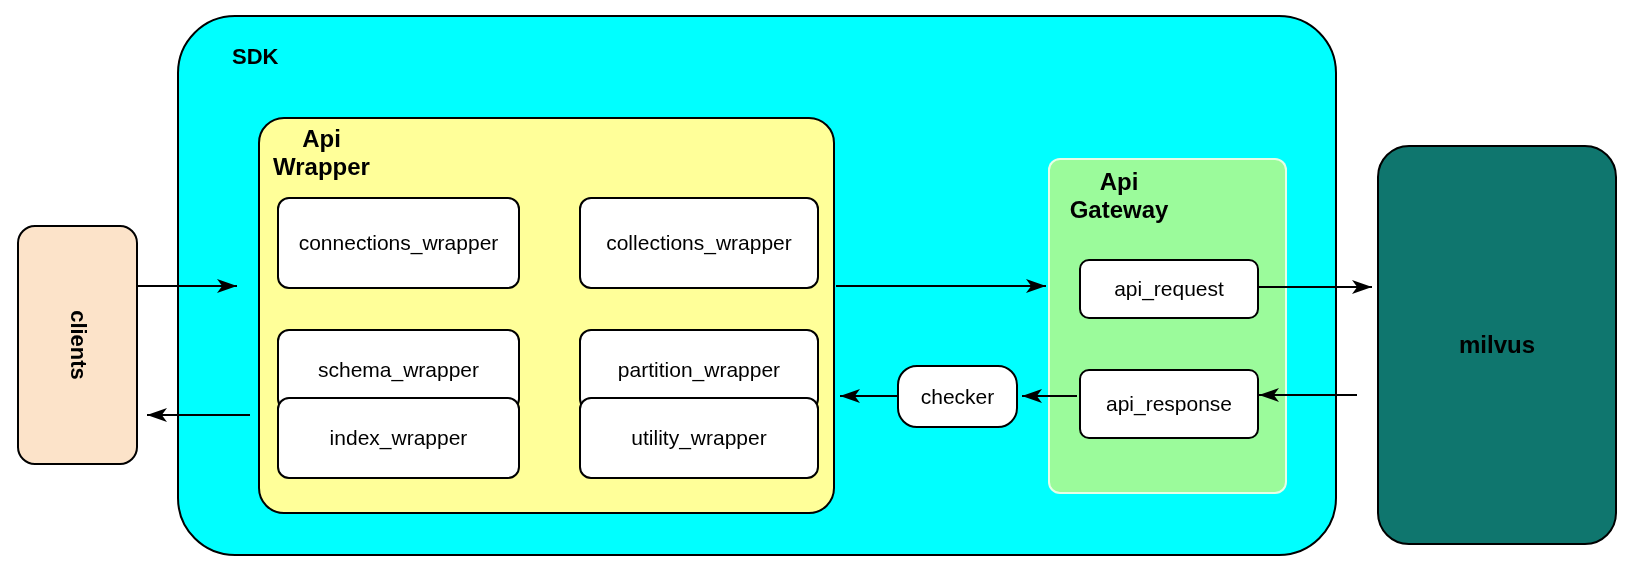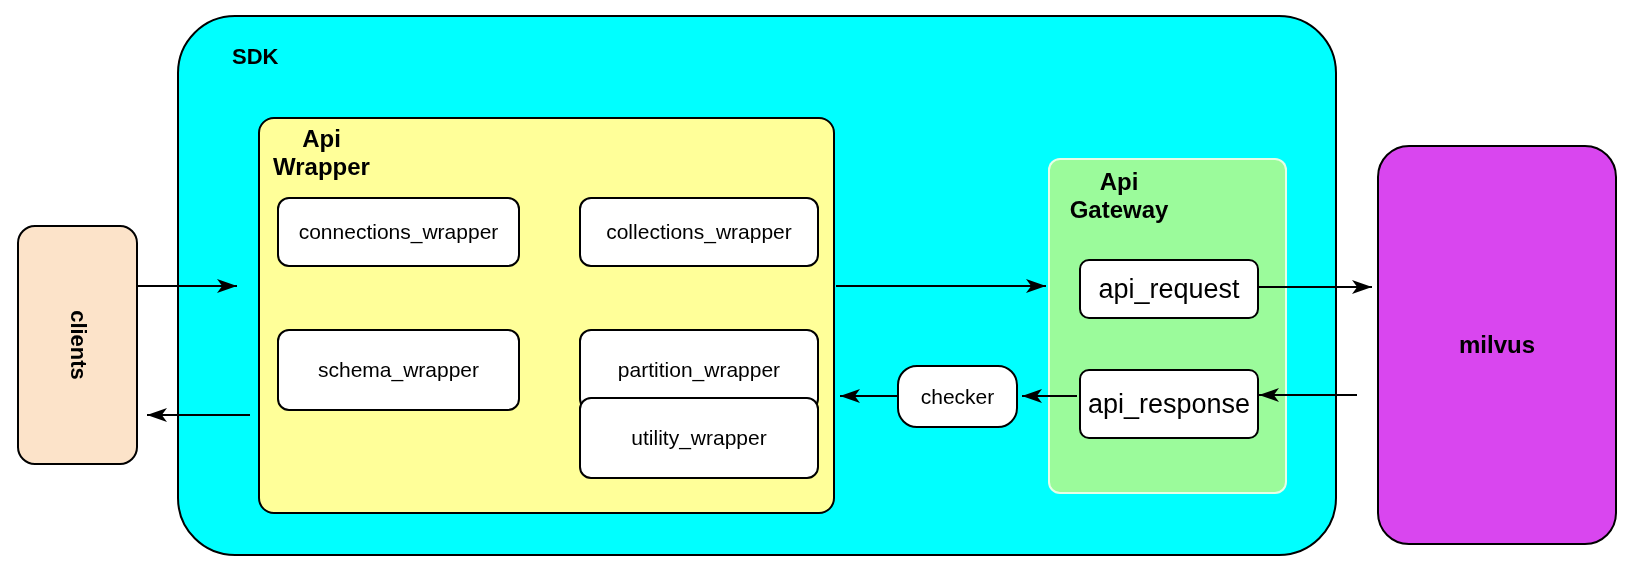--- a/index.html
+++ b/index.html
@@ -17,57 +17,57 @@
   .clients span{
     transform:rotate(90deg);font-weight:bold;font-size:22px;white-space:nowrap;
   }
   .sdk{
     left:177px;top:15px;width:1160px;height:541px;
     background:#00FFFF;border-radius:58px;
   }
   .sdk-label{position:absolute;left:53px;top:27px;font-weight:bold;font-size:22px;}
   .api-wrapper{
     left:258px;top:117px;width:577px;height:397px;
-    background:#FFFF99;border-radius:16px;
+    background:#FFFF99;border-radius:26px;
   }
   .api-wrapper-label{
     position:absolute;left:4px;top:6px;width:115px;text-align:center;
     font-weight:bold;font-size:24px;line-height:1.15;
   }
   .wbox{
     background:#ffffff;border:2px solid #000;border-radius:12px;
     font-size:21px;
   }
-  .wb-r1{top:78px;height:70px;}
+  .wb-r1{top:78px;height:92px;}
   .wb-r2{top:178px;height:82px;margin-top:32px;}
   .wb-r3{top:278px;height:82px;}
   .wb-c1{left:17px;width:243px;}
   .wb-c2{left:319px;width:240px;}
   .checker{
     left:897px;top:365px;width:121px;height:63px;
     background:#ffffff;border-radius:20px;font-size:21px;
   }
   .api-gateway{
     left:1048px;top:158px;width:239px;height:336px;
     background:#9BFB9B;border-radius:12px;border:2px solid rgba(255,255,255,0.75);
   }
   .api-gateway-label{
     position:absolute;left:10px;top:8px;width:118px;text-align:center;
     font-weight:bold;font-size:24px;line-height:1.15;
   }
   .gbox{
     position:absolute;background:#ffffff;border:2px solid #000;border-radius:10px;
-    font-size:27px;left:29px;width:180px;
+    font-size:21px;left:29px;width:180px;
     display:flex;align-items:center;justify-content:center;box-sizing:border-box;
   }
   .gb-request{top:99px;height:60px;}
   .gb-response{top:209px;height:70px;}
   .milvus{
     left:1377px;top:145px;width:240px;height:400px;
-    background:#d946ef;border-radius:32px;
+    background:#0f766e;border-radius:32px;
   }
   .milvus span{font-weight:bold;font-size:24px;}
   #arrow-layer{position:absolute;left:0;top:0;width:1634px;height:574px;pointer-events:none;}
   #arrow-layer line{stroke:#000;stroke-width:2;}
 </style>
 </head>
 <body>
 
 <div id="canvas">
 
@@ -87,20 +87,23 @@
       <span>connections_wrapper</span>
     </div>
     <div class="node wbox flex-center wb-r1 wb-c2">
       <span>collections_wrapper</span>
     </div>
     <div class="node wbox flex-center wb-r2 wb-c1">
       <span>schema_wrapper</span>
     </div>
     <div class="node wbox flex-center wb-r2 wb-c2">
       <span>partition_wrapper</span>
+    </div>
+    <div class="node wbox flex-center wb-r3 wb-c1">
+      <span>index_wrapper</span>
     </div>
     <div class="node wbox flex-center wb-r3 wb-c2">
       <span>utility_wrapper</span>
     </div>
   </div>
 
   <div class="node black-border flex-center checker">
     <span>checker</span>
   </div>
 

